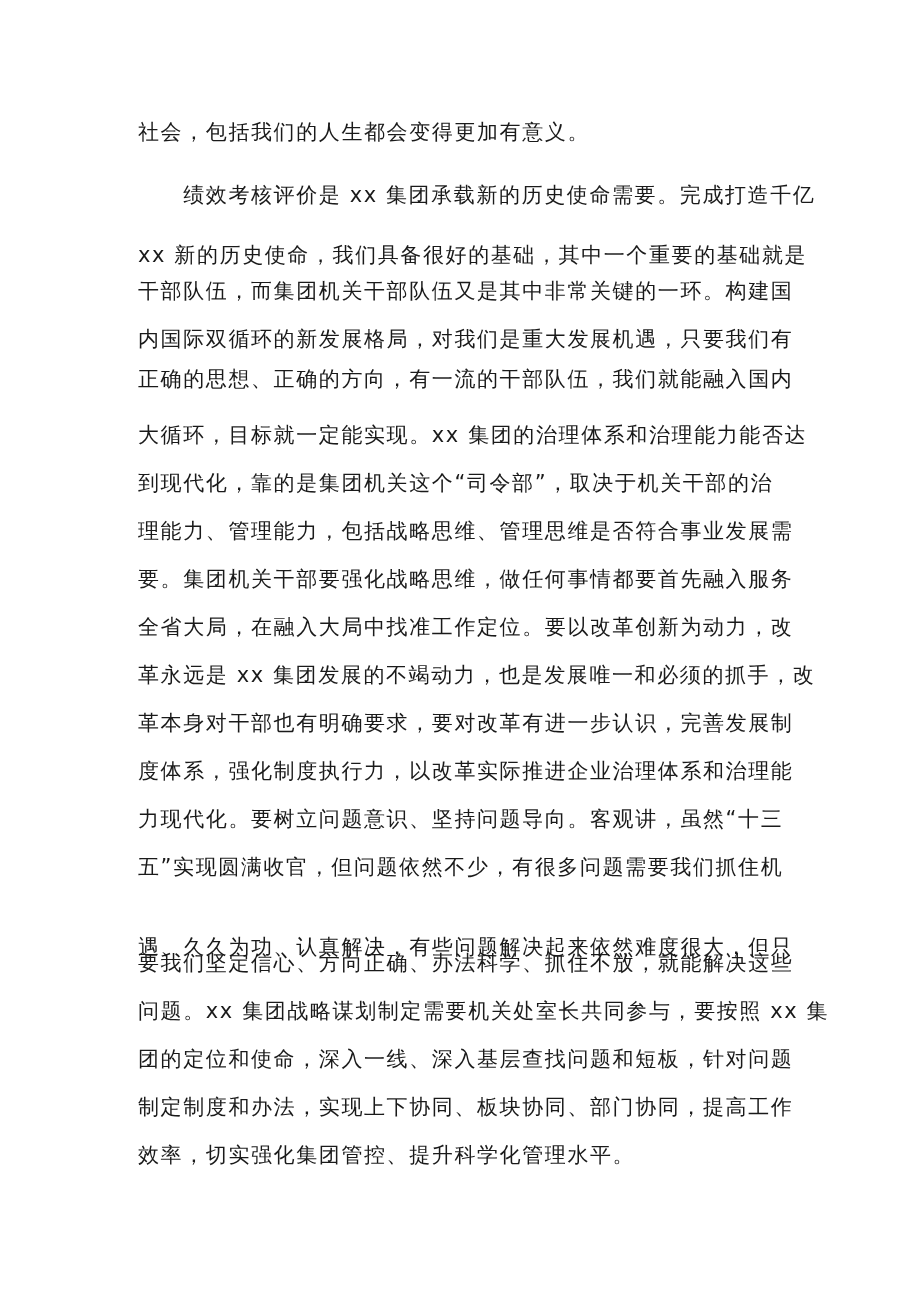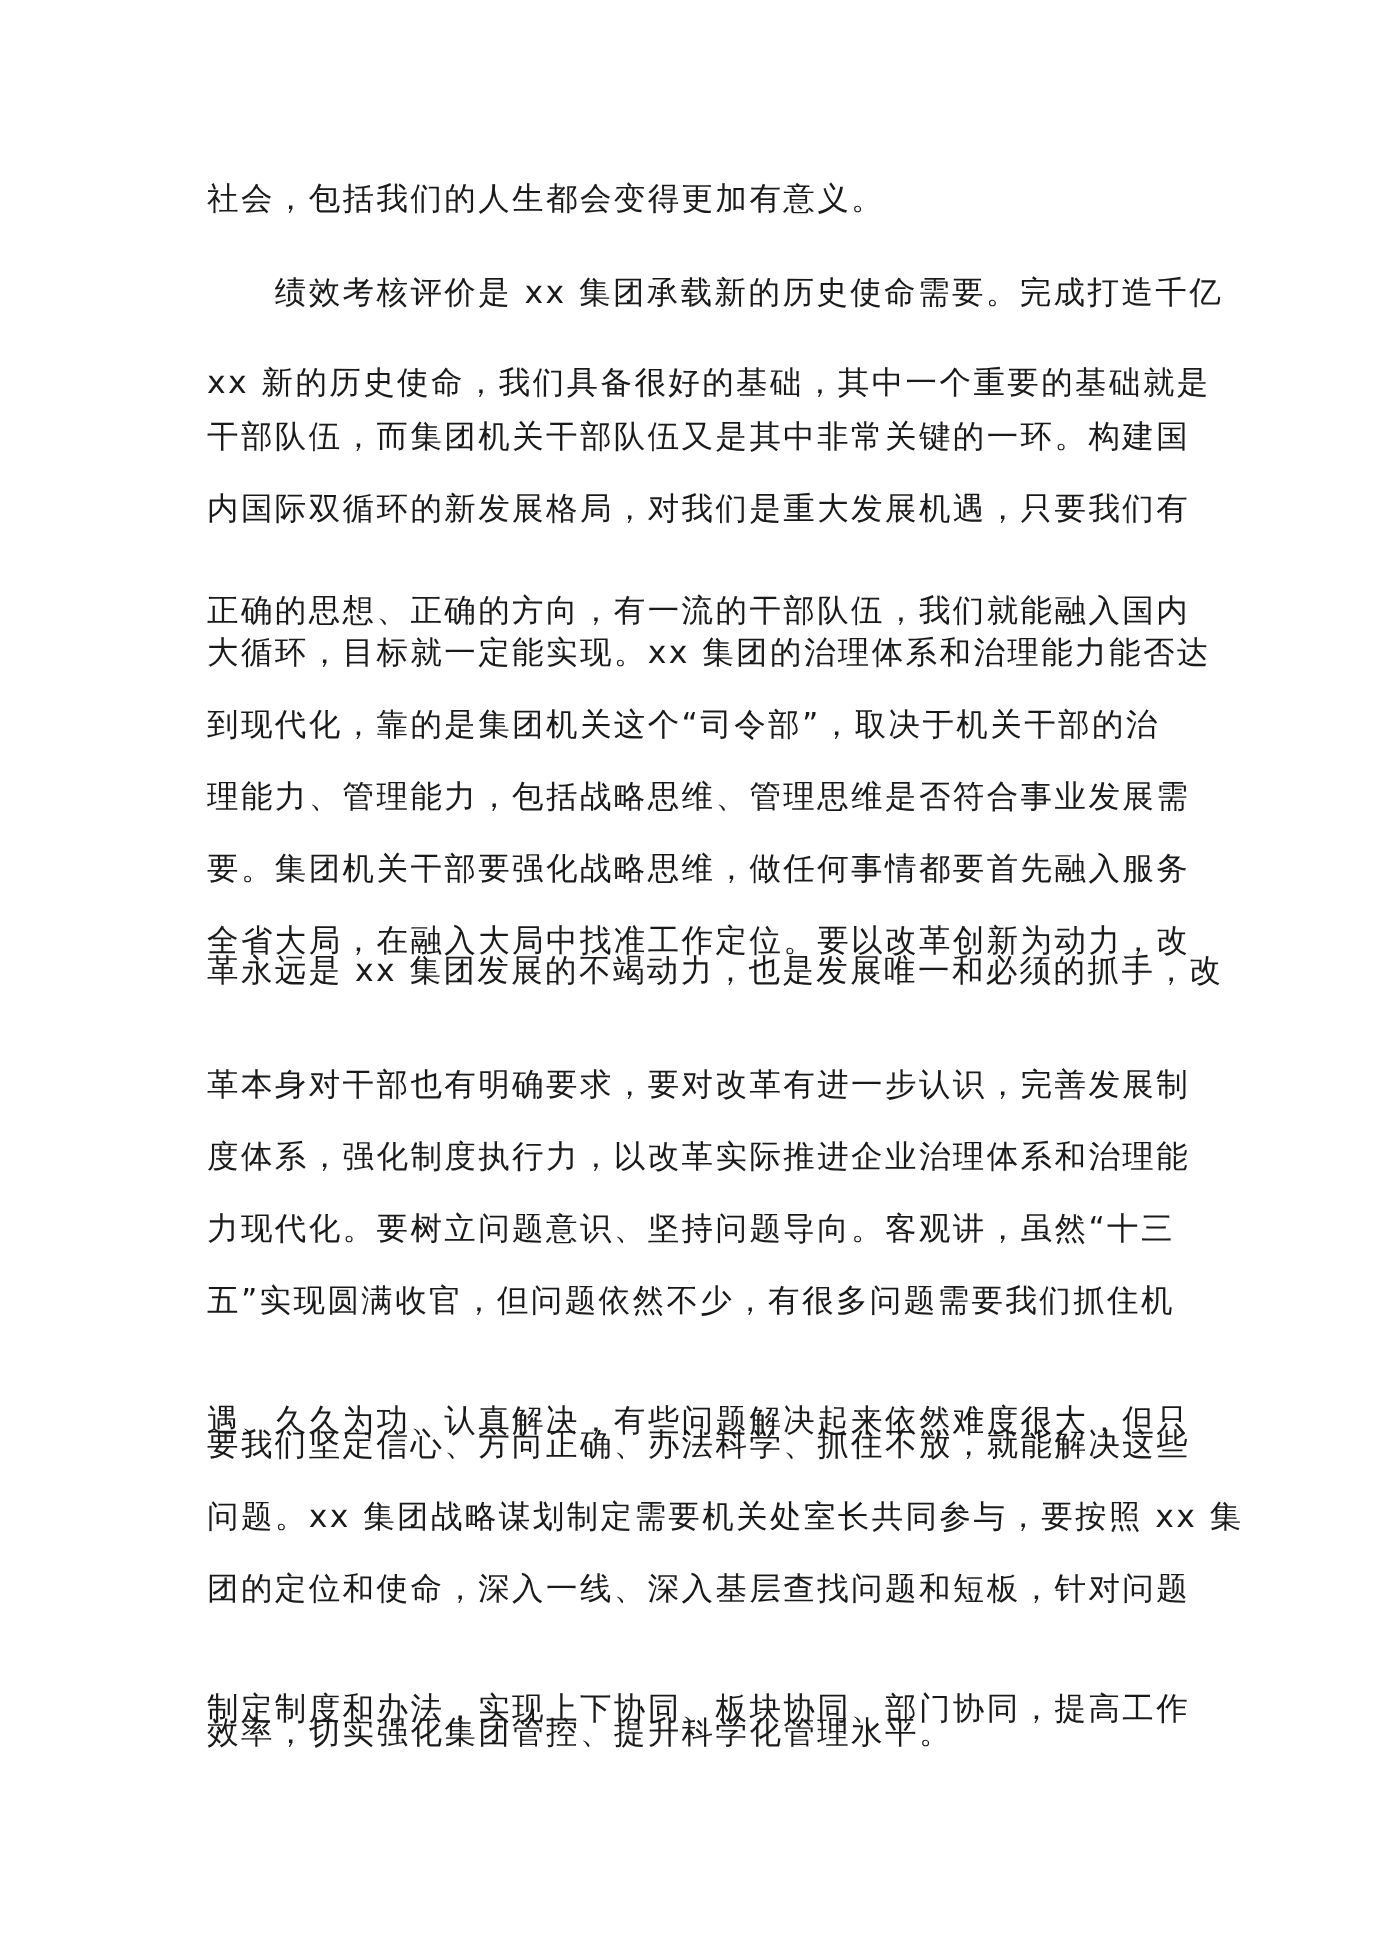--- a/index.html
+++ b/index.html
@@ -43,31 +43,31 @@
 
 <div class="page">
   <div class="text-block" style="top:0;">
 
     <div class="line" style="top:117px;">社会，包括我们的人生都会变得更加有意义。</div>
 
     <div class="line" style="top:180px;">　　绩效考核评价是 xx 集团承载新的历史使命需要。完成打造千亿</div>
     <div class="line" style="top:228px;margin-top:12px;">xx 新的历史使命，我们具备很好的基础，其中一个重要的基础就是</div>
     <div class="line" style="top:276px;text-align:center;">干部队伍，而集团机关干部队伍又是其中非常关键的一环。构建国</div>
     <div class="line" style="top:324px;">内国际双循环的新发展格局，对我们是重大发展机遇，只要我们有</div>
-    <div class="line" style="top:392px;">正确的思想、正确的方向，有一流的干部队伍，我们就能融入国内</div>
+    <div class="line" style="top:364px;">正确的思想、正确的方向，有一流的干部队伍，我们就能融入国内</div>
     <div class="line" style="top:420px;">大循环，目标就一定能实现。xx 集团的治理体系和治理能力能否达</div>
     <div class="line" style="top:468px;">到现代化，靠的是集团机关这个“司令部”，取决于机关干部的治</div>
     <div class="line" style="top:516px;">理能力、管理能力，包括战略思维、管理思维是否符合事业发展需</div>
     <div class="line" style="top:564px;">要。集团机关干部要强化战略思维，做任何事情都要首先融入服务</div>
     <div class="line" style="top:612px;">全省大局，在融入大局中找准工作定位。要以改革创新为动力，改</div>
-    <div class="line" style="top:632px;">革永远是 xx 集团发展的不竭动力，也是发展唯一和必须的抓手，改</div>
+    <div class="line" style="top:660px;">革永远是 xx 集团发展的不竭动力，也是发展唯一和必须的抓手，改</div>
     <div class="line" style="top:708px;">革本身对干部也有明确要求，要对改革有进一步认识，完善发展制</div>
     <div class="line" style="top:756px;">度体系，强化制度执行力，以改革实际推进企业治理体系和治理能</div>
     <div class="line" style="top:804px;">力现代化。要树立问题意识、坚持问题导向。客观讲，虽然“十三</div>
     <div class="line" style="top:852px;">五”实现圆满收官，但问题依然不少，有很多问题需要我们抓住机</div>
     <div class="line" style="top:932px;">遇、久久为功、认真解决，有些问题解决起来依然难度很大，但只</div>
     <div class="line" style="top:948px;">要我们坚定信心、方向正确、办法科学、抓住不放，就能解决这些</div>
     <div class="line" style="top:996px;">问题。xx 集团战略谋划制定需要机关处室长共同参与，要按照 xx 集</div>
     <div class="line" style="top:1044px;">团的定位和使命，深入一线、深入基层查找问题和短板，针对问题</div>
-    <div class="line" style="top:1124px;">制定制度和办法，实现上下协同、板块协同、部门协同，提高工作</div>
+    <div class="line" style="top:1092px;">制定制度和办法，实现上下协同、板块协同、部门协同，提高工作</div>
     <div class="line" style="top:1140px;">效率，切实强化集团管控、提升科学化管理水平。</div>
   </div>
 </div>
 
 </body></html>

